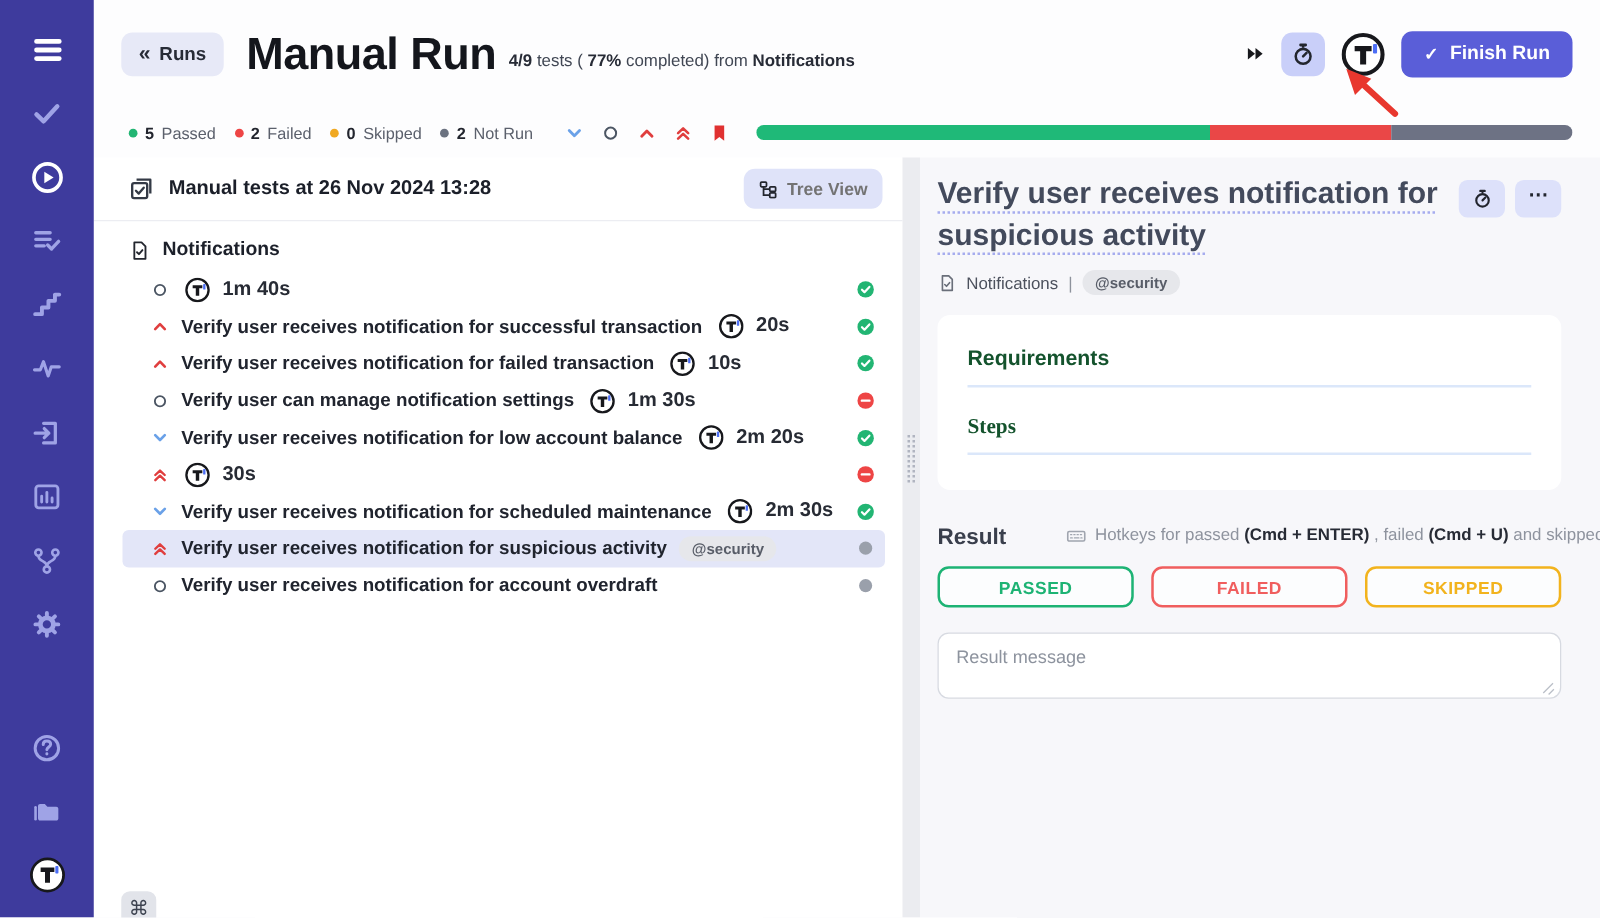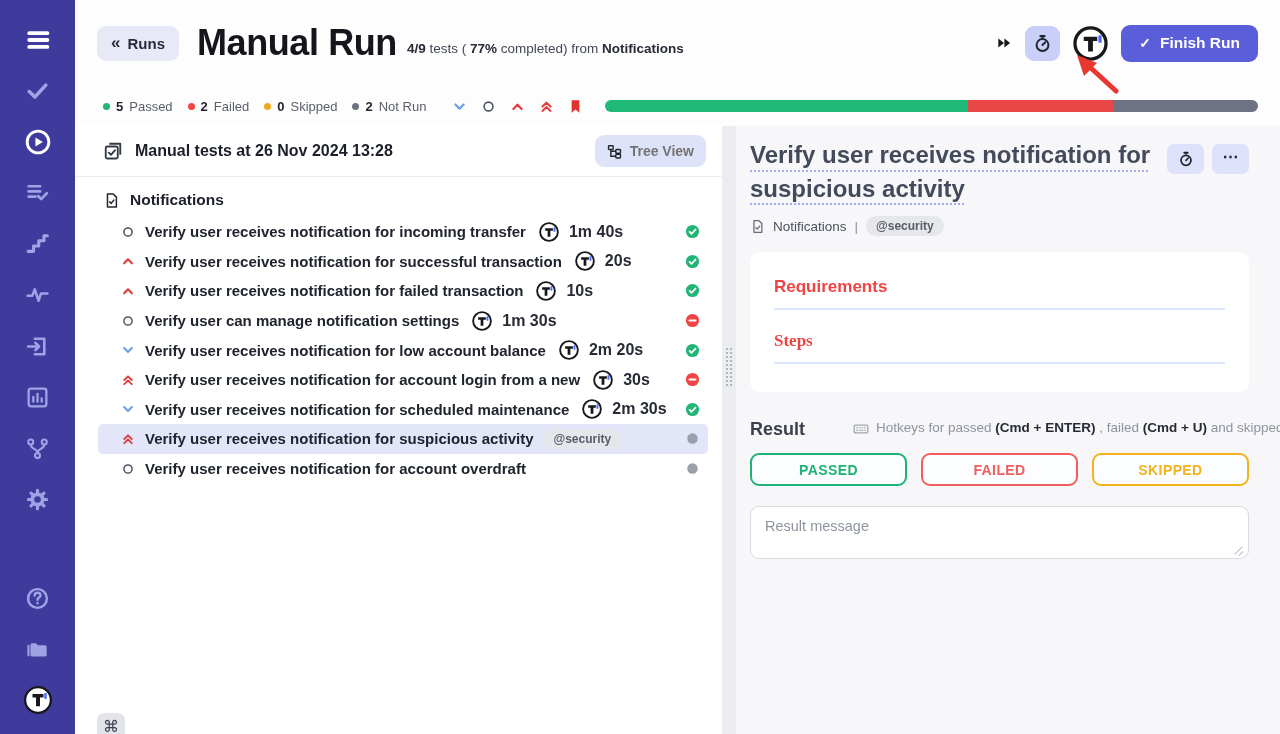--- a/index.html
+++ b/index.html
@@ -70,21 +70,21 @@
   
   .right-panel { flex:1; background:#f7f7fa; padding:12px 31px 0 14px; overflow:hidden; }
   .detail-title-row { display:flex; align-items:flex-start; }
   .detail-title { flex:1; font-size:24px; font-weight:800; color:#434a5c; line-height:1.4; padding-right:14px;
     text-decoration:underline dotted #a6acee; text-decoration-thickness:2px; text-underline-offset:7px; cursor:text; }
   .dt-btns { display:flex; gap:8px; padding-top:6px; }
   .dt-btn { width:37px; height:30px; background:#dde1fa; border-radius:7px; display:flex; align-items:center; justify-content:center; color:#22252e; font-weight:900; font-size:16px; }
   .breadcrumb { display:flex; align-items:center; gap:8px; margin-top:11px; font-size:13.5px; color:#4c515d; }
   .bc-sep { color:#8d929c; }
   .card { margin-top:16px; background:#fff; border-radius:10px; padding:25px 24px 28px; }
-  .section { font-size:17px; font-weight:700; color:#ef4444; padding-bottom:11px; border-bottom:2px solid #dbe7fa; margin-bottom:21px; cursor:pointer; }
+  .section { font-size:17px; font-weight:700; color:#14532d; padding-bottom:11px; border-bottom:2px solid #dbe7fa; margin-bottom:21px; cursor:pointer; }
   .section:last-child { margin-bottom:0;font-family:Liberation Serif, serif; }
   .result-row { display:flex; align-items:baseline; margin-top:27px; }
   .result-h { font-size:18px; font-weight:800; color:#3a3f4c; }
   .hotkeys { margin-left:48px; font-size:13.5px; color:#8e939e; display:flex; align-items:center; white-space:pre; }
   .hotkeys .kb { display:flex; margin-right:7px; position:relative; top:2px; }
   .hotkeys b { color:#272b35; font-weight:700; }
   .option-row { display:flex; gap:14px; margin-top:13px; }
   .opt-btn { flex:1; height:33px; border:2px solid; border-radius:9px; background:#fcfdfe; font-size:14px; font-weight:800; letter-spacing:0.4px; display:flex; align-items:center; justify-content:center; }
   .msg-wrap { position:relative; margin-top:20px; }
   .msg-wrap textarea { width:100%; height:53px; border:1px solid #d7dae1; border-radius:9px; padding:11px 14px; font-size:14.5px; font-family:inherit; color:#2a2e38; resize:none; background:#fff; display:block; }
@@ -339,21 +339,20 @@
             </span>
           <span>Notifications</span>
         </div>
         <div id="rows">
             <div class="test-row">
               <span class="t-pri">
                 <svg width="14" height="14" viewBox="0 0 16 16">
                   <circle cx="8" cy="8" r="4.7" fill="none" stroke="#4b5563" stroke-width="1.7"></circle>
                 </svg>
               </span>
-              <span class="t-title">Verify user receives notification for incoming transfer</span>
               <span class="t-logo">
                 <svg width="20" height="20" viewBox="0 0 16 16">
                   <circle cx="8" cy="8" r="7.1" fill="#fff" stroke="#17181c" stroke-width="1.5"></circle>
                   <path d="M4.9 4.9 H11.1 V6.9 H9.1 V11.7 H6.9 V6.9 H4.9 Z" fill="#17181c"></path>
                   <rect x="11.6" y="4.2" width="1.5" height="3.5" rx="0.4" fill="#4c6ef5"></rect>
                 </svg>
               </span>
               <span class="t-dur">1m 40s</span>
               <span class="t-badge">
                 <svg width="15" height="15" viewBox="0 0 16 16">
@@ -449,21 +448,20 @@
                   <path d="M4.9 8.3 L7 10.4 L11.2 5.9" fill="none" stroke="#fff" stroke-width="1.9" stroke-linecap="round" stroke-linejoin="round"></path>
                 </svg>
               </span>
             </div>
             <div class="test-row">
               <span class="t-pri">
                 <svg width="14" height="14" viewBox="0 0 16 16">
                   <path d="M3.7 8 L8 3.9 L12.3 8 M3.7 12.7 L8 8.6 L12.3 12.7" fill="none" stroke="#e03e3e" stroke-width="2.2" stroke-linecap="round" stroke-linejoin="round"></path>
                 </svg>
               </span>
-              <span class="t-title">Verify user receives notification for account login from a new</span>
               <span class="t-logo">
                 <svg width="20" height="20" viewBox="0 0 16 16">
                   <circle cx="8" cy="8" r="7.1" fill="#fff" stroke="#17181c" stroke-width="1.5"></circle>
                   <path d="M4.9 4.9 H11.1 V6.9 H9.1 V11.7 H6.9 V6.9 H4.9 Z" fill="#17181c"></path>
                   <rect x="11.6" y="4.2" width="1.5" height="3.5" rx="0.4" fill="#4c6ef5"></rect>
                 </svg>
               </span>
               <span class="t-dur">30s</span>
               <span class="t-badge">
                 <svg width="15" height="15" viewBox="0 0 16 16">

